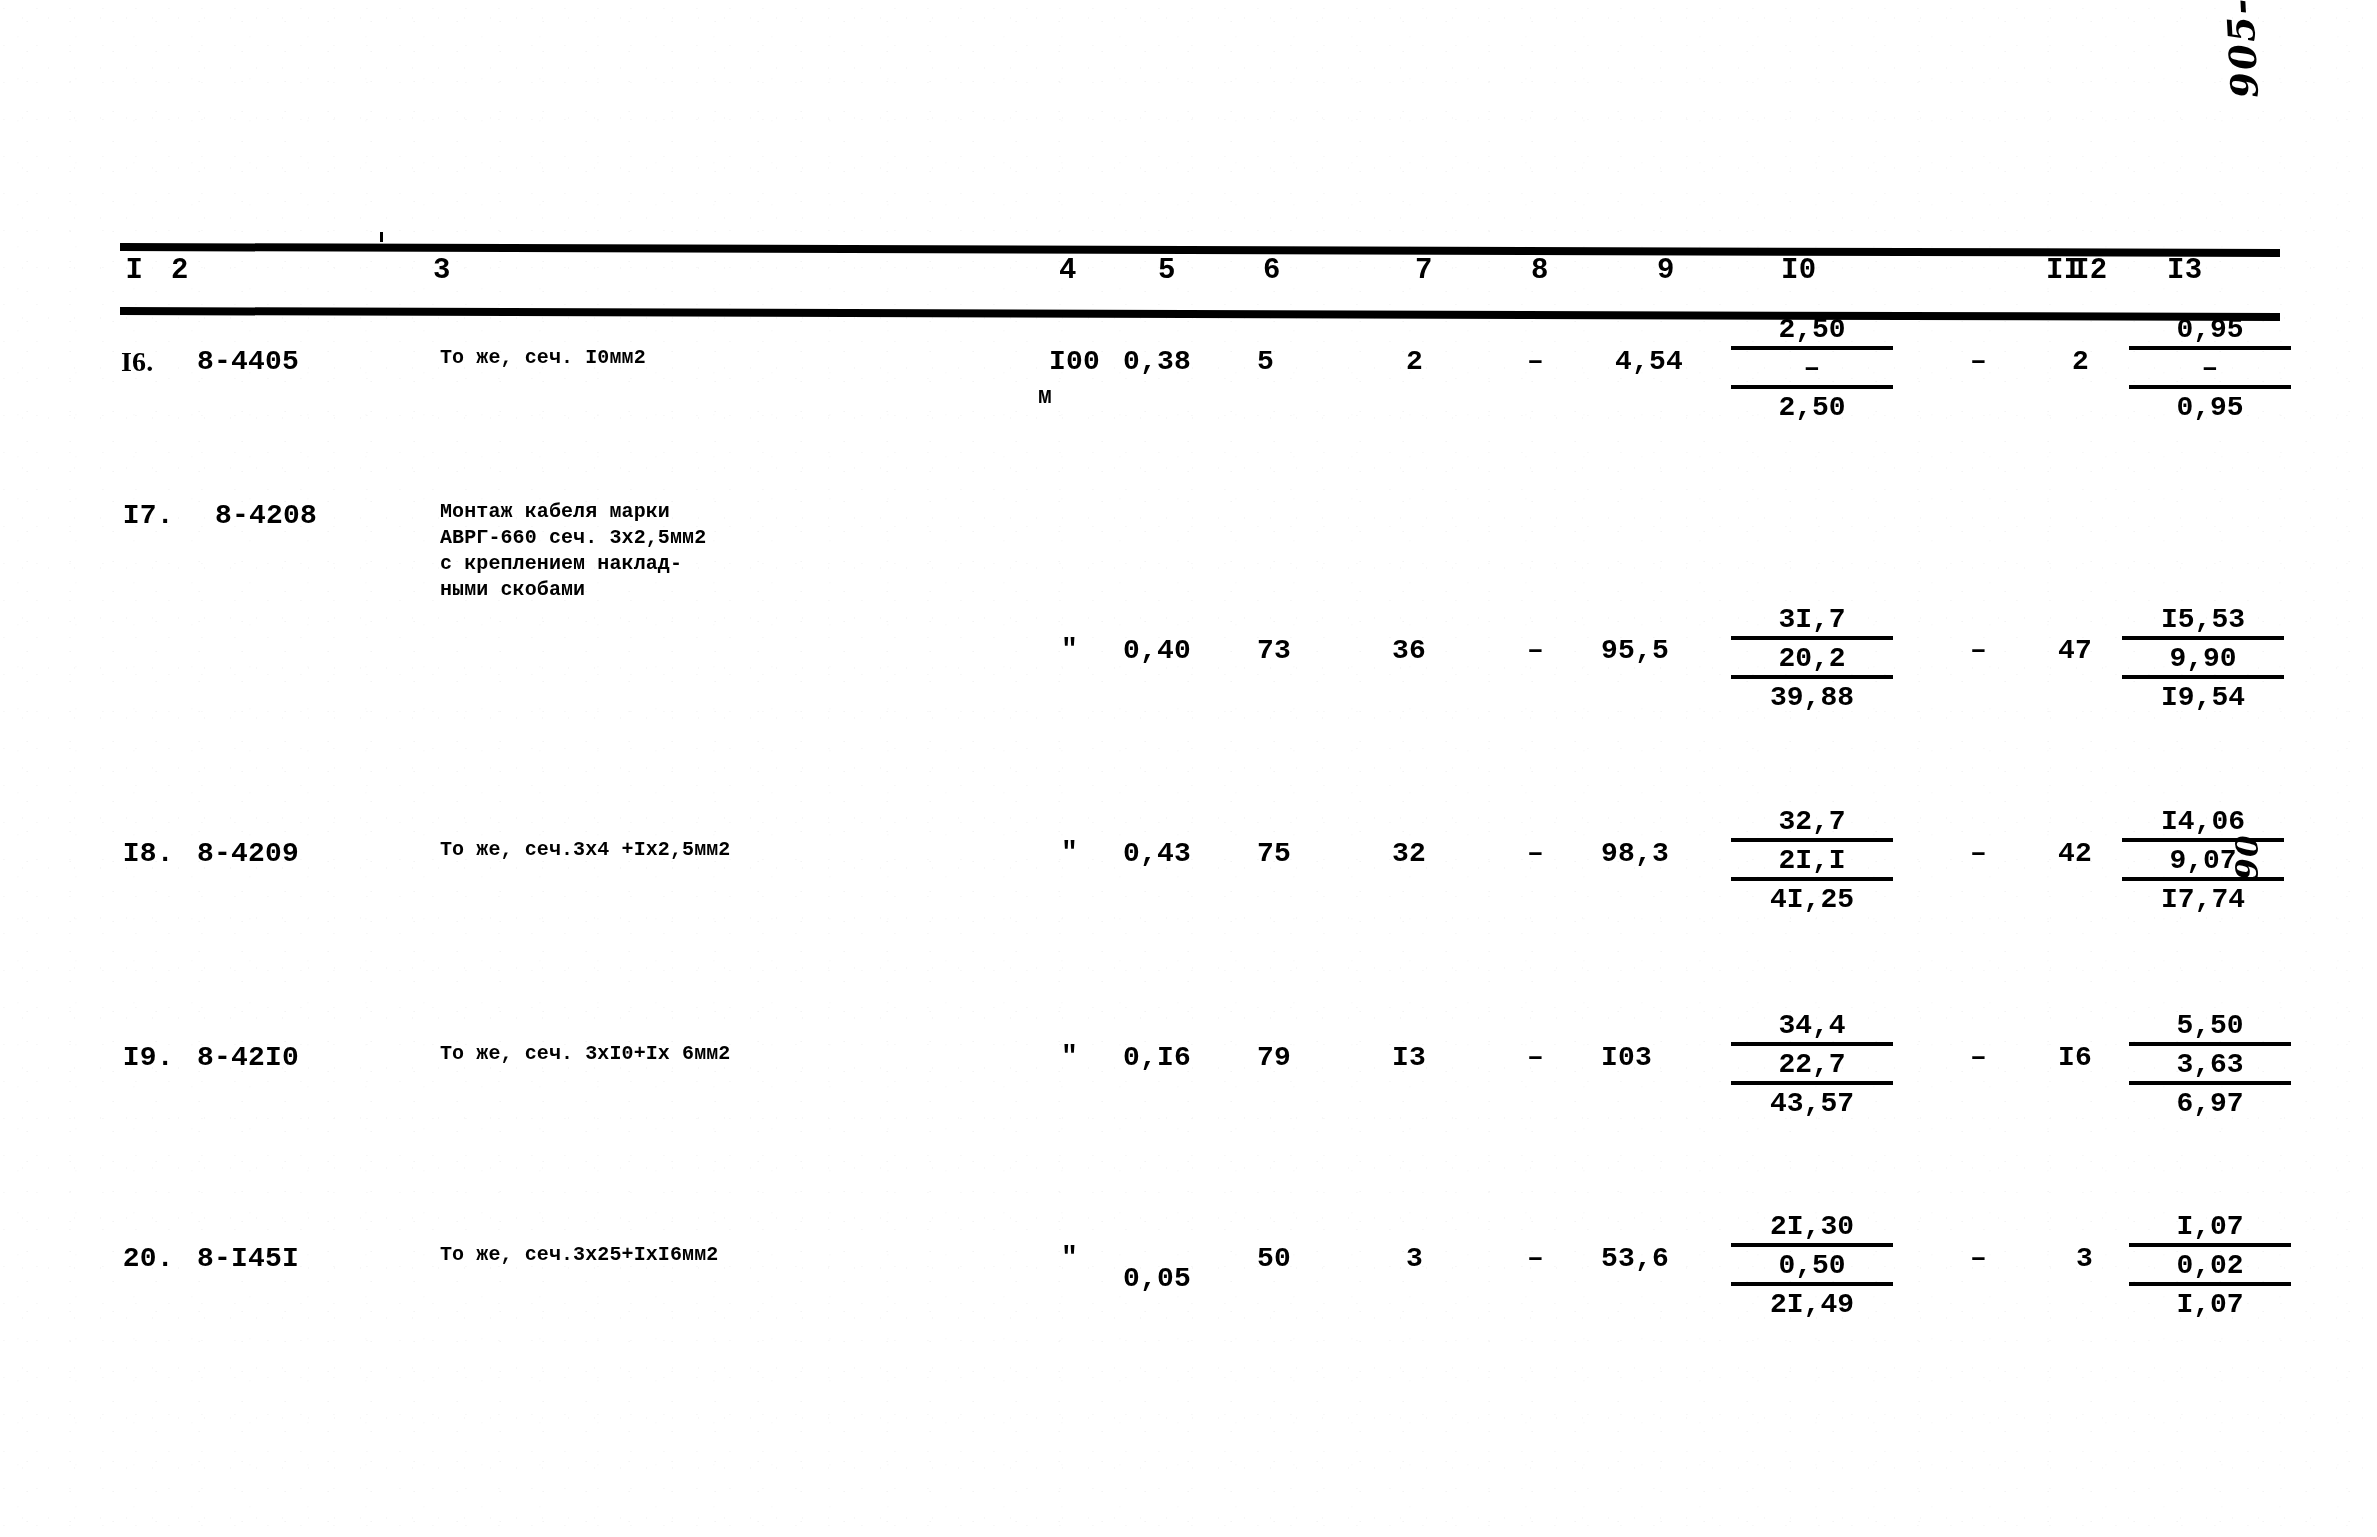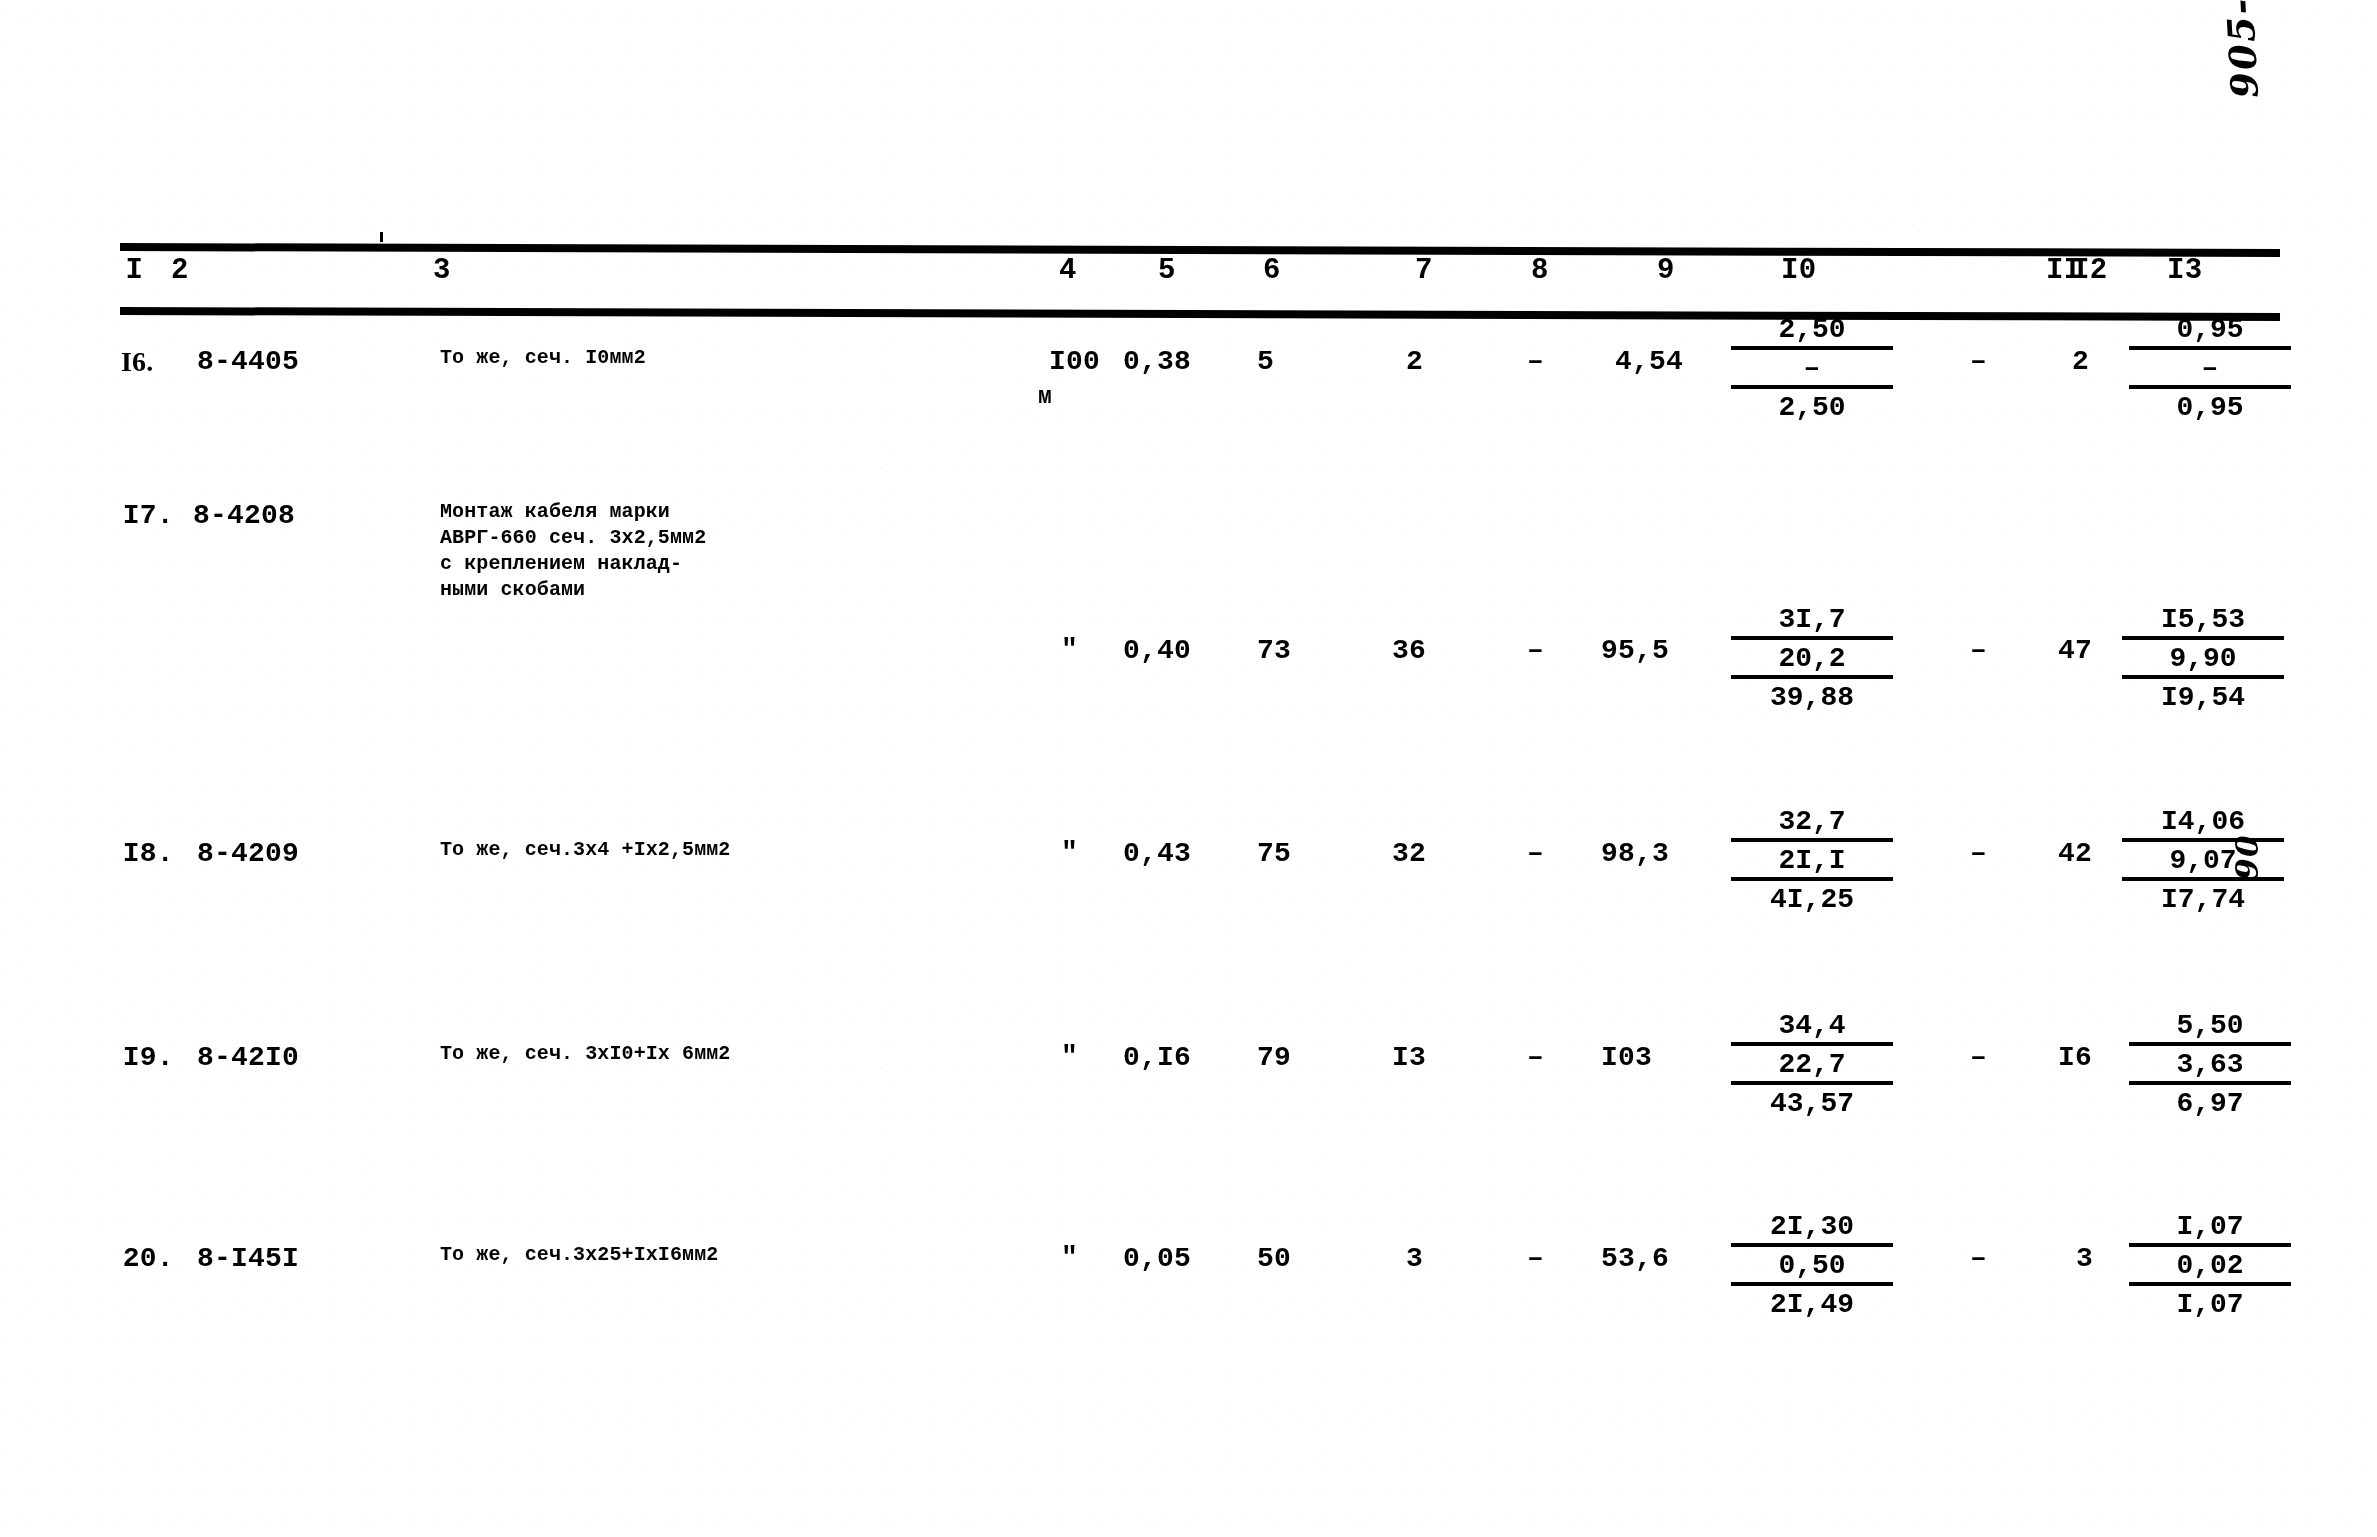--- a/index.html
+++ b/index.html
@@ -214,21 +214,21 @@
       <span class="cell" style="left:1952px;">2</span>
       <span class="stack" style="left:2009px; top:-29.6px;">
         <span class="num">0,95</span>
         <span class="mid">–</span>
         <span class="den">0,95</span>
       </span>
     </div>
 
     <div class="row" style="top:267px;">
       <span class="cell" style="left:2.8px;">I7.</span>
-      <span class="cell" style="left:73px;">8-4208</span>
+      <span class="cell" style="left:95px;">8-4208</span>
       <span class="desc-cell" style="left:320px; width:633px;">Монтаж кабеля марки
 АВРГ-660 сеч. 3х2,5мм2
 с креплением  наклад-
 ными скобами</span>
       <span class="unit-ditto" style="left:941px; top:135px;">"</span>
       <span class="cell" style="left:1003px; top:135px;">0,40</span>
       <span class="cell" style="left:1137px; top:135px;">73</span>
       <span class="cell" style="left:1272px; top:135px;">36</span>
       <span class="cell" style="left:1407px; top:135px;">–</span>
       <span class="cell" style="left:1481px; top:135px;">95,5</span>
@@ -292,21 +292,21 @@
         <span class="mid">3,63</span>
         <span class="den">6,97</span>
       </span>
     </div>
 
     <div class="row" style="top:1010px;">
       <span class="cell" style="left:2.8px;">20.</span>
       <span class="cell" style="left:77px;">8-I45I</span>
       <span class="desc-cell" style="left:320px; width:633px;">То же, сеч.3х25+IхI6мм2</span>
       <span class="unit-ditto" style="left:941px;">"</span>
-      <span class="cell" style="left:1003px;">0,05</span>
+      <span class="cell" style="left:1003px;margin-top:20px;">0,05</span>
       <span class="cell" style="left:1137px;">50</span>
       <span class="cell" style="left:1286px;">3</span>
       <span class="cell" style="left:1407px;">–</span>
       <span class="cell" style="left:1481px;text-align:center;">53,6</span>
       <span class="stack" style="left:1611px; top:-29.6px;">
         <span class="num">2I,30</span>
         <span class="mid">0,50</span>
         <span class="den">2I,49</span>
       </span>
       <span class="cell" style="left:1850px;">–</span>

